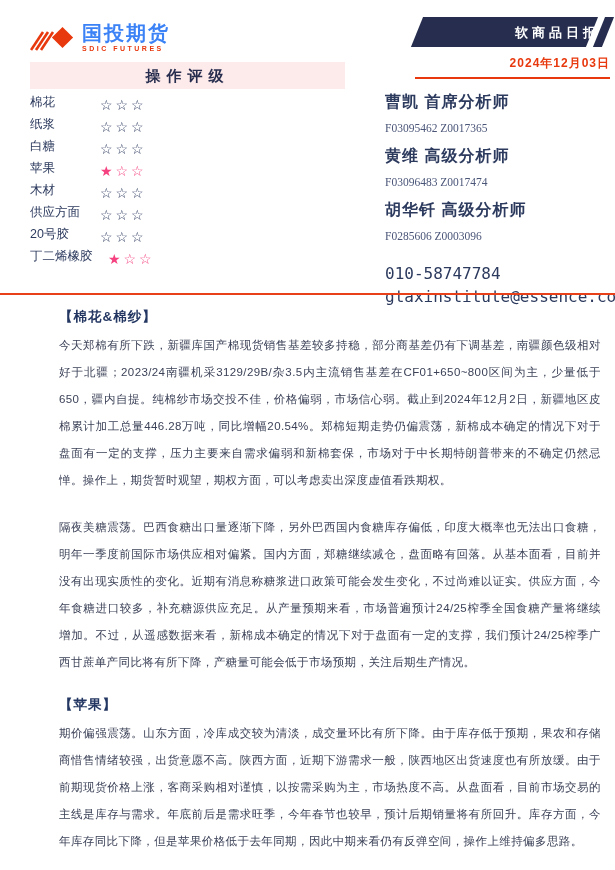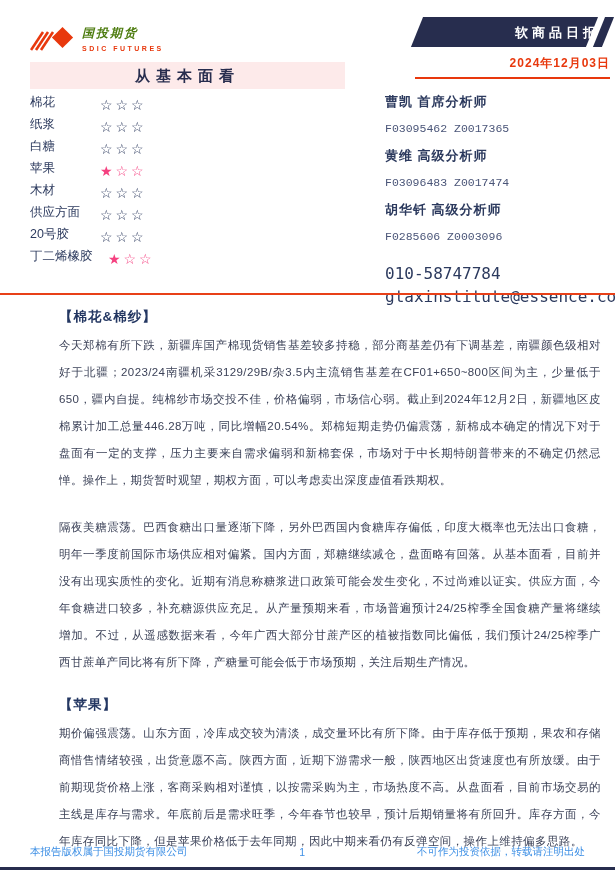--- a/index.html
+++ b/index.html
@@ -7,21 +7,21 @@
   body { font-family:"Liberation Sans","DejaVu Sans",sans-serif; }
   .page {
     position:relative; width:615px; height:870px; background:#ffffff;
     margin:0 auto; overflow:hidden;
   }
 
   
   .brand { position:absolute; left:30px; top:22px; display:flex; align-items:flex-start; }
   .brand-mark { width:46px; height:32px; }
   .brand-text { margin-left:6px; }
-  .brand-cn { font-size:12px; font-weight:bold; color:#4d7c0f; letter-spacing:2px; line-height:22px;font-style:italic; }
+  .brand-cn { font-size:20px; font-weight:bold; color:#3b82f6; letter-spacing:2px; line-height:22px; }
   .brand-en { font-size:7px; font-weight:bold; color:#e8380d; letter-spacing:2.5px; margin-top:1px; }
 
   .banner-main {
     position:absolute; left:417px; top:17px; width:175px; height:30px;
     background:#272d4e; transform:skewX(-22deg);
   }
   .banner-tail {
     position:absolute; left:599px; top:17px; width:9px; height:30px;
     background:#272d4e; transform:skewX(-22deg);
   }
@@ -43,22 +43,22 @@
   }
   .rating-list { position:absolute; left:30px; top:94px; width:315px; }
   .rating-row { display:flex; height:22px; }
   .rating-label { width:70px; font-size:12.5px; color:#2c3a5e; white-space:nowrap; }
   .rating-row.wide .rating-label { width:78px; }
   .rating-stars { font-size:14px; letter-spacing:3px; color:#2c3a5e; line-height:22px; }
   .rating-stars.pink { color:#f54180; }
 
   
   .analysts { position:absolute; left:385px; top:88px; width:225px; }
-  .an-name { font-size:13px; font-weight:bold; color:#2c3a5e; letter-spacing:1px; height:27px; line-height:27px; }
-  .an-ids  { font-size:11.5px; color:#4a5578; font-family:Liberation Mono, monospace; height:27px; line-height:27px; }
+  .an-name { font-size:16px; font-weight:bold; color:#2c3a5e; letter-spacing:1px; height:27px; line-height:27px; }
+  .an-ids  { font-size:11.5px; color:#4a5578; font-family:Liberation Serif, serif; height:27px; line-height:27px; }
   .an-gap  { height:12px; }
   .an-phone, .an-email { font-size:16px; color:#2c3a5e; font-family:"DejaVu Sans Mono","Liberation Mono",monospace; height:23px; line-height:23px; }
 
   
   .red-divider { position:absolute; left:0; top:293px; width:615px; height:2px; background:#e84018; }
 
   
   .body-content { position:absolute; left:15px; top:308px; width:586px; }
   .section { margin-bottom:20px;margin-left:44px; }
   .section-title { font-size:13.5px; font-weight:bold; color:#243762; letter-spacing:1px; margin-bottom:6px; }
@@ -101,21 +101,21 @@
       <div class="brand-cn">国投期货</div>
       <div class="brand-en">SDIC FUTURES</div>
     </div>
   </div>
 
   <div class="banner-main"></div>
   <div class="banner-tail"></div>
   <div class="banner-label">软商品日报</div>
   <div class="report-date">2024年12月03日</div>
 
-  <div class="rating-header">从基本面看</div>
+  <div class="rating-header">操作评级</div>
   <div class="rating-list">
     <div class="rating-row">
       <span class="rating-label">棉花</span>
       <span class="rating-stars">☆☆☆</span>
     </div>
     <div class="rating-row">
       <span class="rating-label">纸浆</span>
       <span class="rating-stars">☆☆☆</span>
     </div>
     <div class="rating-row">
@@ -157,29 +157,22 @@
   </div>
 
   <div class="red-divider"></div>
 
   <div class="body-content">
     <div class="section">
       <div class="section-title">【棉花&amp;棉纱】</div>
       <div class="section-body">今天郑棉有所下跌，新疆库国产棉现货销售基差较多持稳，部分商基差仍有下调基差，南疆颜色级相对好于北疆；2023/24南疆机采3129/29B/杂3.5内主流销售基差在CF01+650~800区间为主，少量低于650，疆内自提。纯棉纱市场交投不佳，价格偏弱，市场信心弱。截止到2024年12月2日，新疆地区皮棉累计加工总量446.28万吨，同比增幅20.54%。郑棉短期走势仍偏震荡，新棉成本确定的情况下对于盘面有一定的支撑，压力主要来自需求偏弱和新棉套保，市场对于中长期特朗普带来的不确定仍然忌惮。操作上，期货暂时观望，期权方面，可以考虑卖出深度虚值看跌期权。</div>
     </div>
     <div class="section">
-      <div class="section-body">隔夜美糖震荡。巴西食糖出口量逐渐下降，另外巴西国内食糖库存偏低，印度大概率也无法出口食糖，明年一季度前国际市场供应相对偏紧。国内方面，郑糖继续减仓，盘面略有回落。从基本面看，目前并没有出现实质性的变化。近期有消息称糖浆进口政策可能会发生变化，不过尚难以证实。供应方面，今年食糖进口较多，补充糖源供应充足。从产量预期来看，市场普遍预计24/25榨季全国食糖产量将继续增加。不过，从遥感数据来看，今年广西大部分甘蔗产区的植被指数同比偏低，我们预计24/25榨季广西甘蔗单产同比将有所下降，产糖量可能会低于市场预期，关注后期生产情况。</div>
+      <div class="section-body">隔夜美糖震荡。巴西食糖出口量逐渐下降，另外巴西国内食糖库存偏低，印度大概率也无法出口食糖，明年一季度前国际市场供应相对偏紧。国内方面，郑糖继续减仓，盘面略有回落。从基本面看，目前并没有出现实质性的变化。近期有消息称糖浆进口政策可能会发生变化，不过尚难以证实。供应方面，今年食糖进口较多，补充糖源供应充足。从产量预期来看，市场普遍预计24/25榨季全国食糖产量将继续增加。不过，从遥感数据来看，新棉成本确定的情况下对于盘面有一定的支撑，我们预计24/25榨季广西甘蔗单产同比将有所下降，产糖量可能会低于市场预期，关注后期生产情况。</div>
     </div>
     <div class="section">
       <div class="section-title">【苹果】</div>
       <div class="section-body">期价偏强震荡。山东方面，冷库成交较为清淡，成交量环比有所下降。由于库存低于预期，果农和存储商惜售情绪较强，出货意愿不高。陕西方面，近期下游需求一般，陕西地区出货速度也有所放缓。由于前期现货价格上涨，客商采购相对谨慎，以按需采购为主，市场热度不高。从盘面看，目前市场交易的主线是库存与需求。年底前后是需求旺季，今年春节也较早，预计后期销量将有所回升。库存方面，今年库存同比下降，但是苹果价格低于去年同期，因此中期来看仍有反弹空间，操作上维持偏多思路。</div>
     </div>
   </div>
 
-  <div class="footer">
-    <div class="footer-inner">
-      <span class="footer-left">本报告版权属于国投期货有限公司</span>
-      <span class="footer-page">1</span>
-      <span class="footer-right">不可作为投资依据，转载请注明出处</span>
-    </div>
-  </div>
 
 </div>
 
 </body></html>

